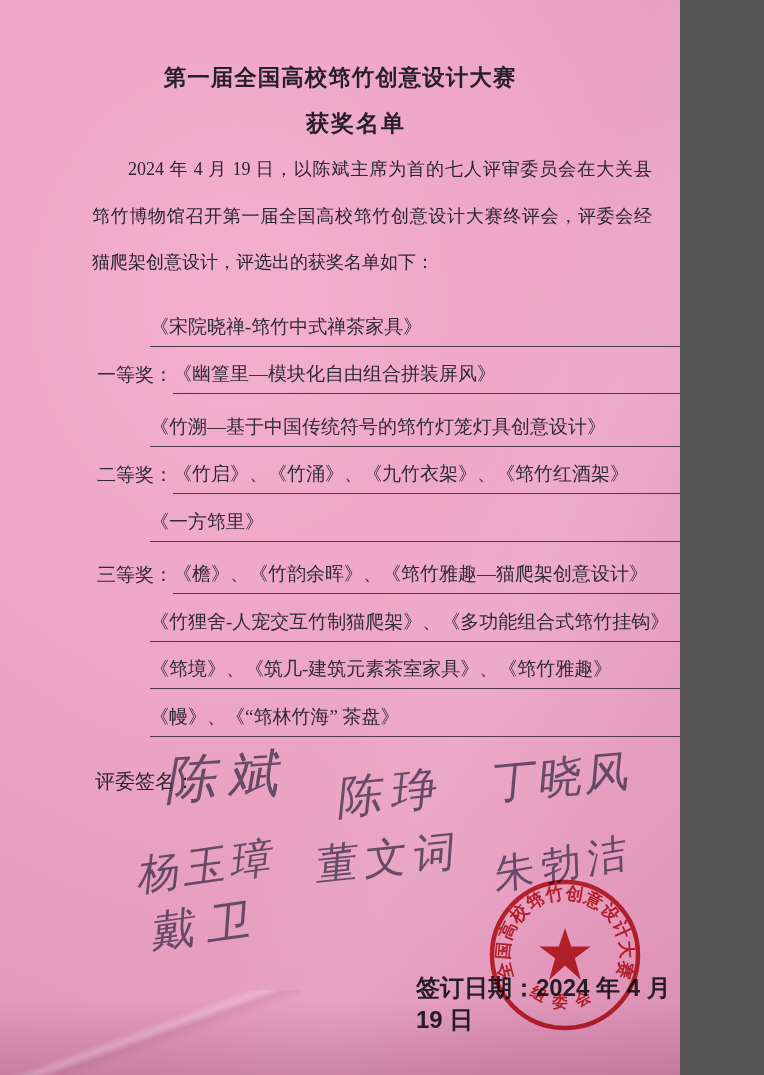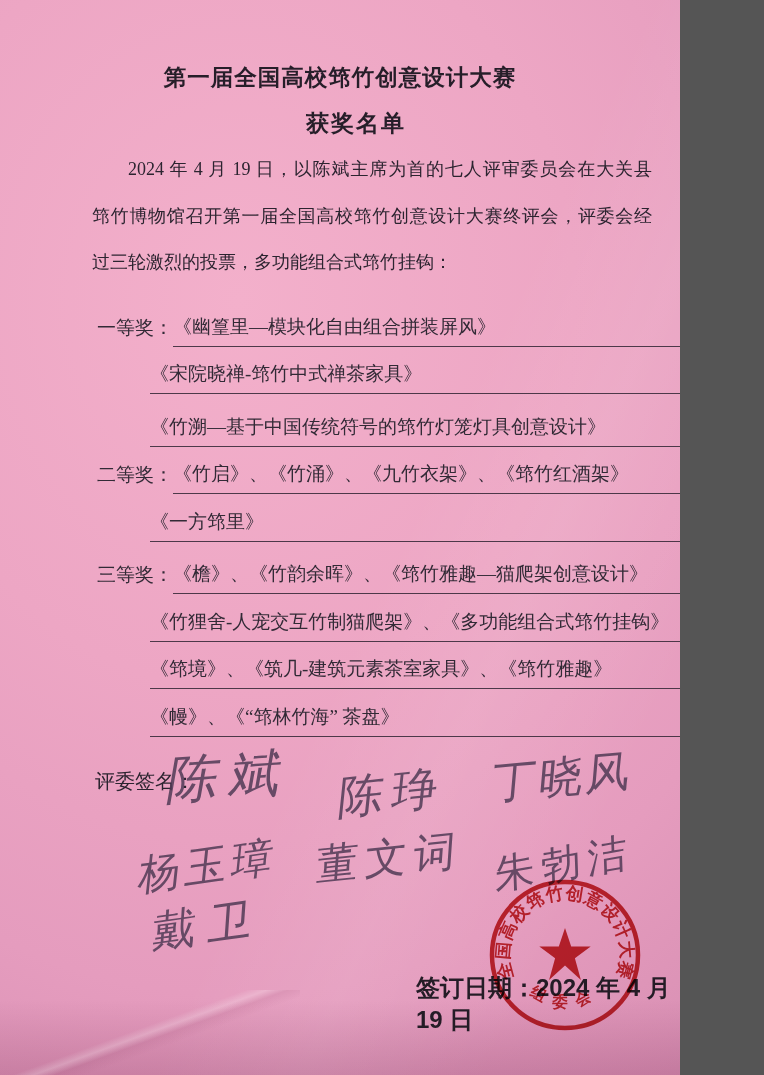--- a/index.html
+++ b/index.html
@@ -65,31 +65,31 @@
 
 <div class="page">
   <div class="crease"></div>
 
   <div class="title">第一届全国高校筇竹创意设计大赛</div>
   <div class="subtitle">获奖名单</div>
 
   <div class="paragraph">
     <div class="pline first">2024 年 4 月 19 日，以陈斌主席为首的七人评审委员会在大关县</div>
     <div class="pline">筇竹博物馆召开第一届全国高校筇竹创意设计大赛终评会，评委会经</div>
-    <div class="pline last">过三轮激烈的投票，多功能组合式筇竹挂钩：</div>
+    <div class="pline last">猫爬架创意设计，评选出的获奖名单如下：</div>
   </div>
 
   <div class="awards">
     <div class="award-section">
+      <div class="award-line cont">
+        <span class="award-content">《宋院晓禅-筇竹中式禅茶家具》</span>
+      </div>
       <div class="award-line">
         <span class="award-label">一等奖：</span>
         <span class="award-content">《幽篁里—模块化自由组合拼装屏风》</span>
-      </div>
-      <div class="award-line cont">
-        <span class="award-content">《宋院晓禅-筇竹中式禅茶家具》</span>
       </div>
     </div>
 
     <div class="award-section">
       <div class="award-line cont">
         <span class="award-content">《竹溯—基于中国传统符号的筇竹灯笼灯具创意设计》</span>
       </div>
       <div class="award-line">
         <span class="award-label">二等奖：</span>
         <span class="award-content">《竹启》、《竹涌》、《九竹衣架》、《筇竹红酒架》</span>

